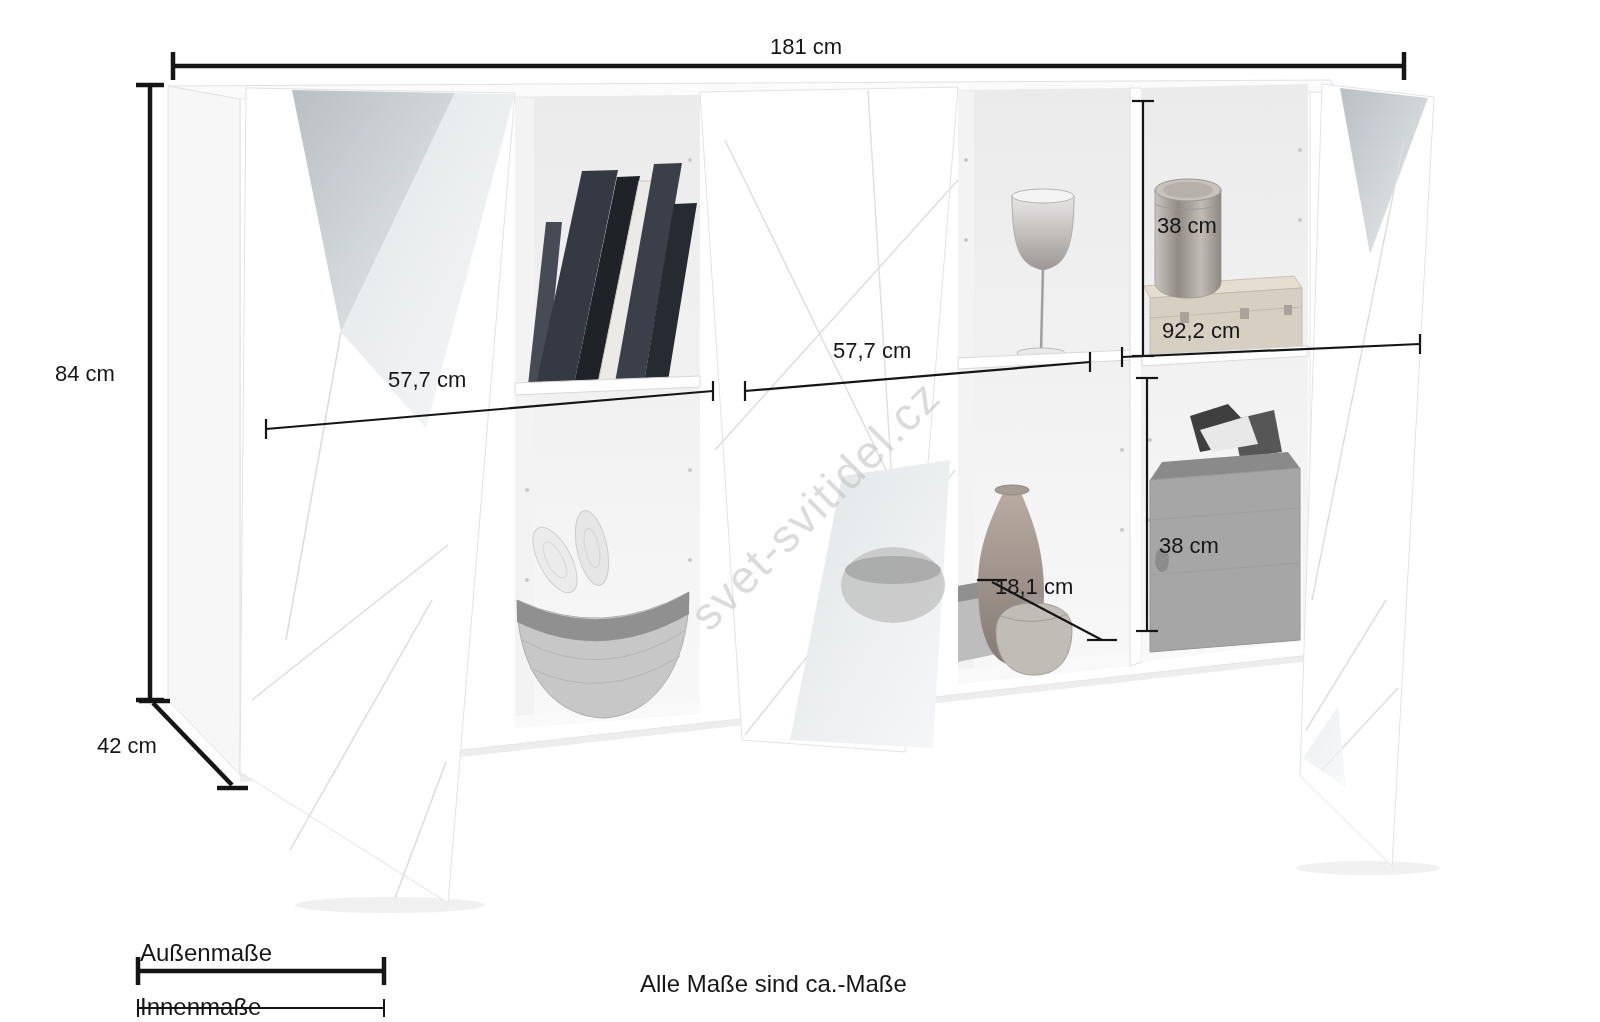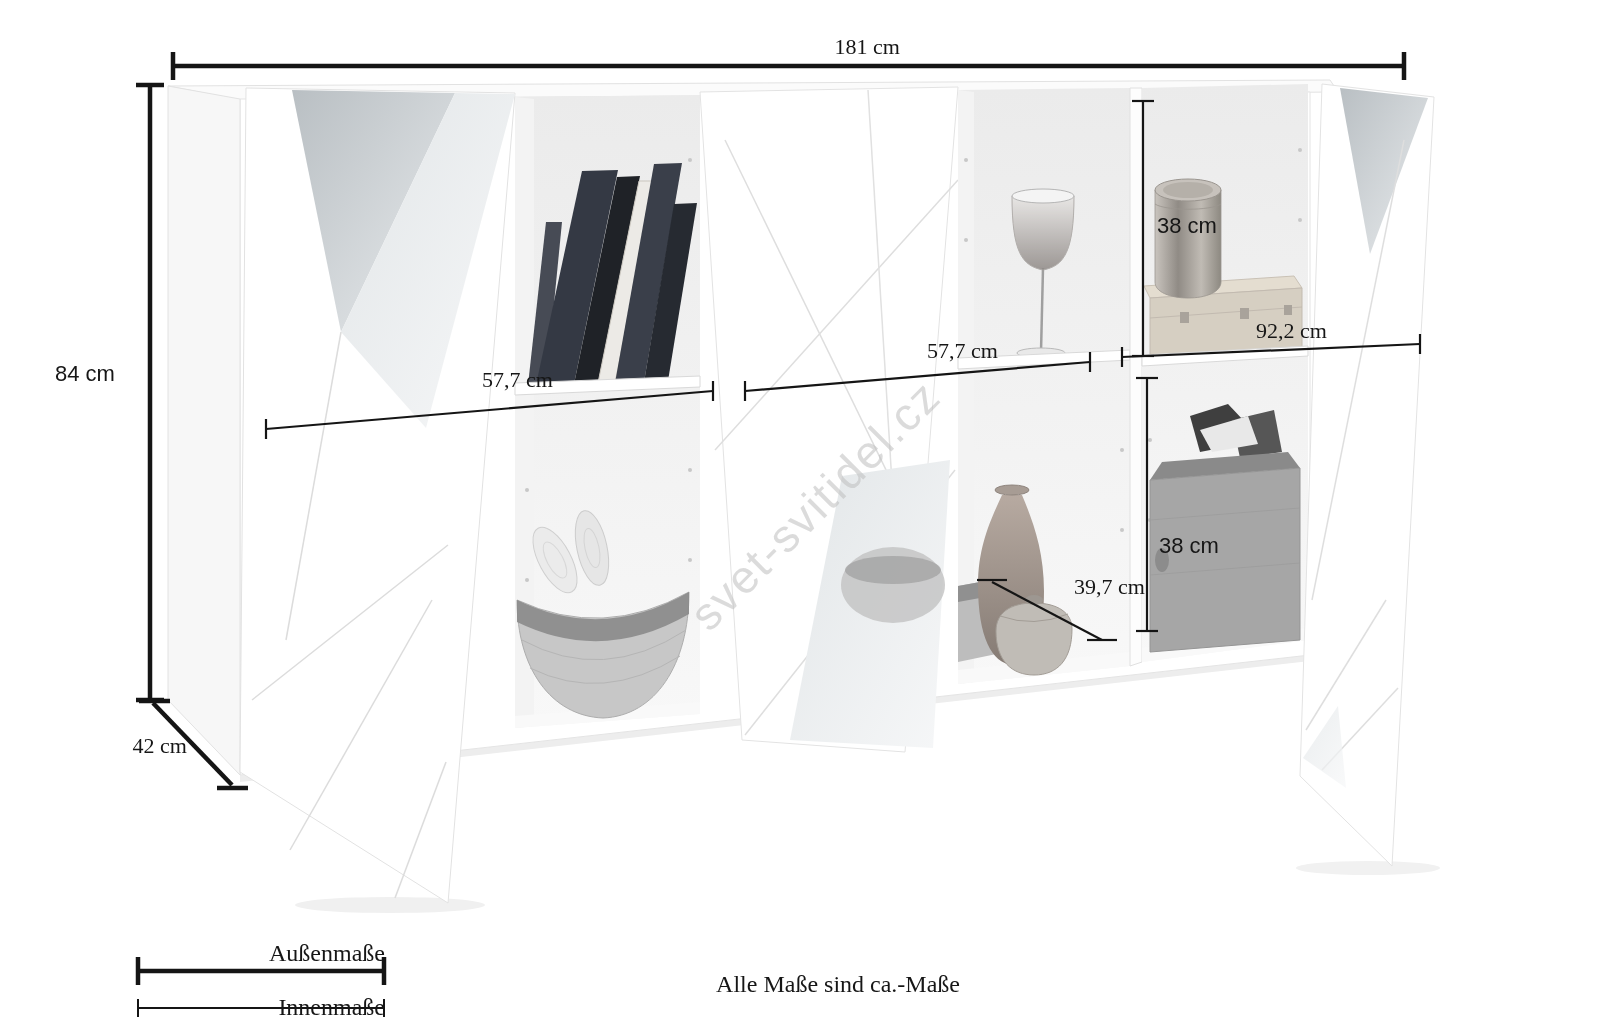--- a/index.html
+++ b/index.html
@@ -1,20 +1,20 @@
 <!DOCTYPE html>
 <html><head>
 <meta charset="utf-8">
 <style>
   html,body{margin:0;padding:0;background:#fff;}
   #stage{position:relative;width:1600px;height:1022px;background:#ffffff;overflow:hidden;
          font-family:"Liberation Sans",sans-serif;color:#1b1b1b;}
   #stage svg{position:absolute;left:0;top:0;}
   .lbl{position:absolute;font-size:22px;line-height:26px;color:#161616;white-space:nowrap;}
-  .ctr{text-align:right;font-family:Liberation Serif, serif;}
+  .ctr{text-align:left;}
   .rgt{text-align:left;}
   .small{font-size:24px;line-height:24px;}
   #watermark{position:absolute;left:555px;top:470px;width:520px;height:70px;
              display:flex;align-items:center;justify-content:center;
              transform:rotate(-45deg);font-size:46px;letter-spacing:2px;
              color:#bfbfbf;opacity:.55;pointer-events:none;}
 </style>
 </head>
 <body>
 
@@ -266,20 +266,20 @@
   <div class="lbl ctr" style="left:388px;top:367px;width:165px;">57,7 cm</div>
 
   <div class="lbl ctr" style="left:833px;top:338px;width:165px;">57,7 cm</div>
 
   <div class="lbl ctr" style="left:1162px;top:318px;width:165px;">92,2 cm</div>
 
   <div class="lbl" style="left:1157px;top:213px;">38 cm</div>
 
   <div class="lbl" style="left:1159px;top:533px;">38 cm</div>
 
-  <div class="lbl ctr" style="left:995px;top:574px;width:150px;">39,7 cm</div>
+  <div class="lbl ctr" style="left:995px;top:574px;width:150px;">18,1 cm</div>
 
   <div class="lbl ctr small" style="left:140px;top:941px;width:245px;">Außenmaße</div>
 
   <div class="lbl ctr small" style="left:140px;top:995px;width:245px;">Innenmaße</div>
 
   <div class="lbl ctr small" style="left:640px;top:972px;width:320px;">Alle Maße sind ca.-Maße</div>
 </div>
 
 </body></html>

